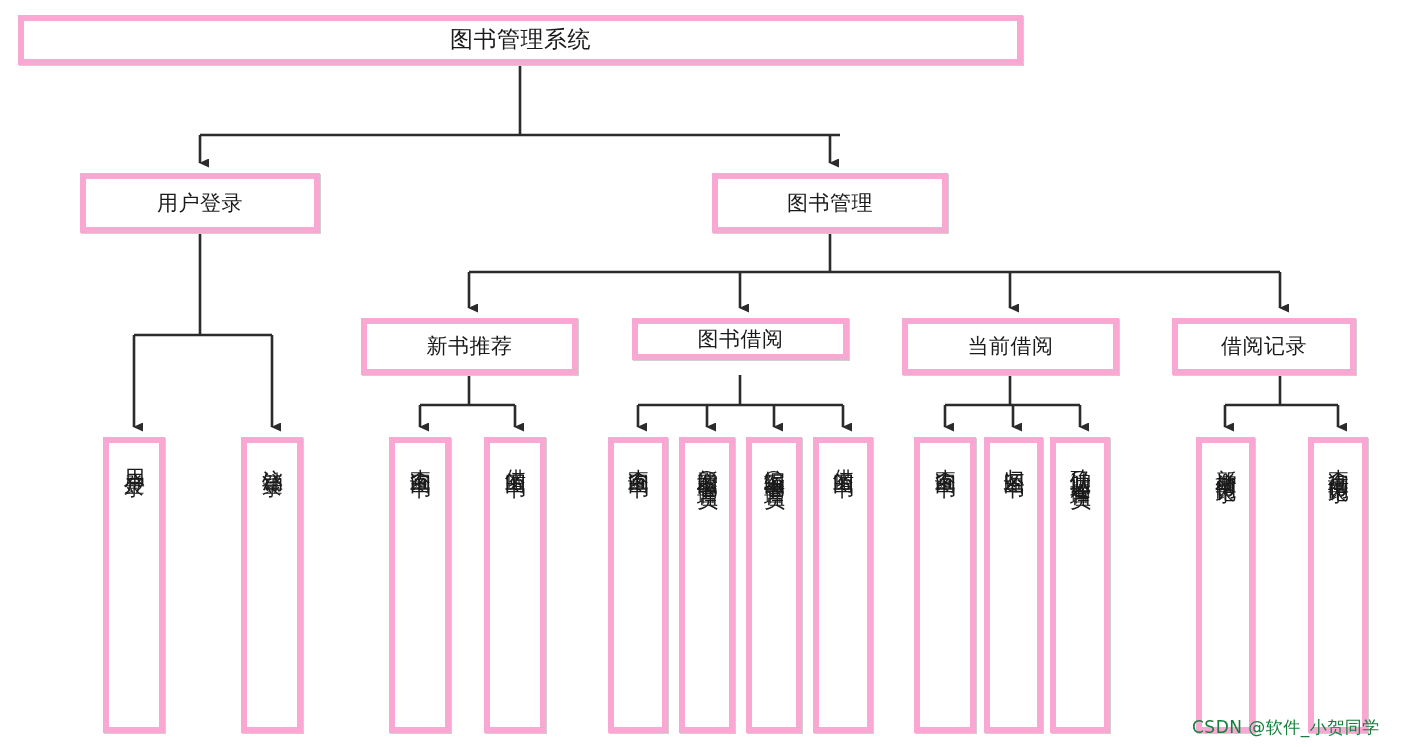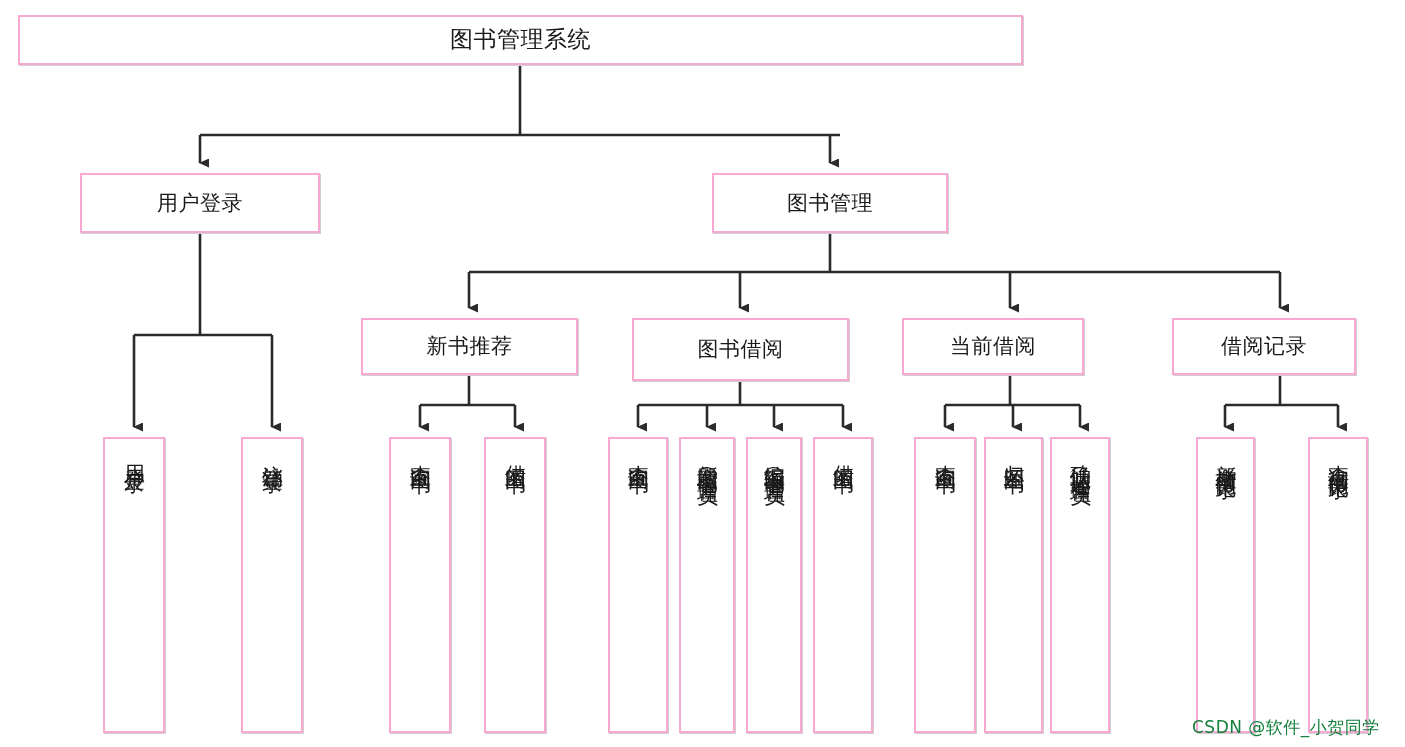--- a/index.html
+++ b/index.html
@@ -22,21 +22,21 @@
     position: absolute;
     left: 0;
     top: 0;
     width: 1405px;
     height: 747px;
     pointer-events: none;
   }
   .node {
     position: absolute;
     box-sizing: border-box;
-    border: 2px solid #f9a8d4;
+    border: 6px solid #f9a8d4;
     background: #ffffff;
     display: flex;
     align-items: center;
     justify-content: center;
     color: #1a1a1a;
     box-shadow: 1px 1px 0 #cfcfcf;
   }
   .node-label {
     display: block;
     text-align: center;
@@ -137,24 +137,24 @@
   <div class="node level-mid" style="left:80px; top:173px; width:240px; height:60px;">
     <span class="node-label">用户登录</span>
   </div>
   <div class="node level-mid" style="left:712px; top:173px; width:236px; height:60px;">
     <span class="node-label">图书管理</span>
   </div>
 
   <div class="node level-mid" style="left:361px; top:318px; width:217px; height:57px;">
     <span class="node-label">新书推荐</span>
   </div>
-  <div class="node level-mid" style="left:632px; top:318px; width:217px; height:63px;">
+  <div class="node level-mid" style="left:632px; top:318px; width:217px; height:42px;">
     <span class="node-label">图书借阅</span>
   </div>
-  <div class="node level-mid" style="left:902px; top:318px; width:182px; height:57px;">
+  <div class="node level-mid" style="left:902px; top:318px; width:217px; height:57px;">
     <span class="node-label">当前借阅</span>
   </div>
   <div class="node level-mid" style="left:1172px; top:318px; width:184px; height:57px;">
     <span class="node-label">借阅记录</span>
   </div>
 
   <div class="node level-leaf" style="left:103px; top:437px; width:62px; height:296px;">
     <span class="node-label">用户登录</span>
   </div>
   <div class="node level-leaf" style="left:241px; top:437px; width:62px; height:296px;">

